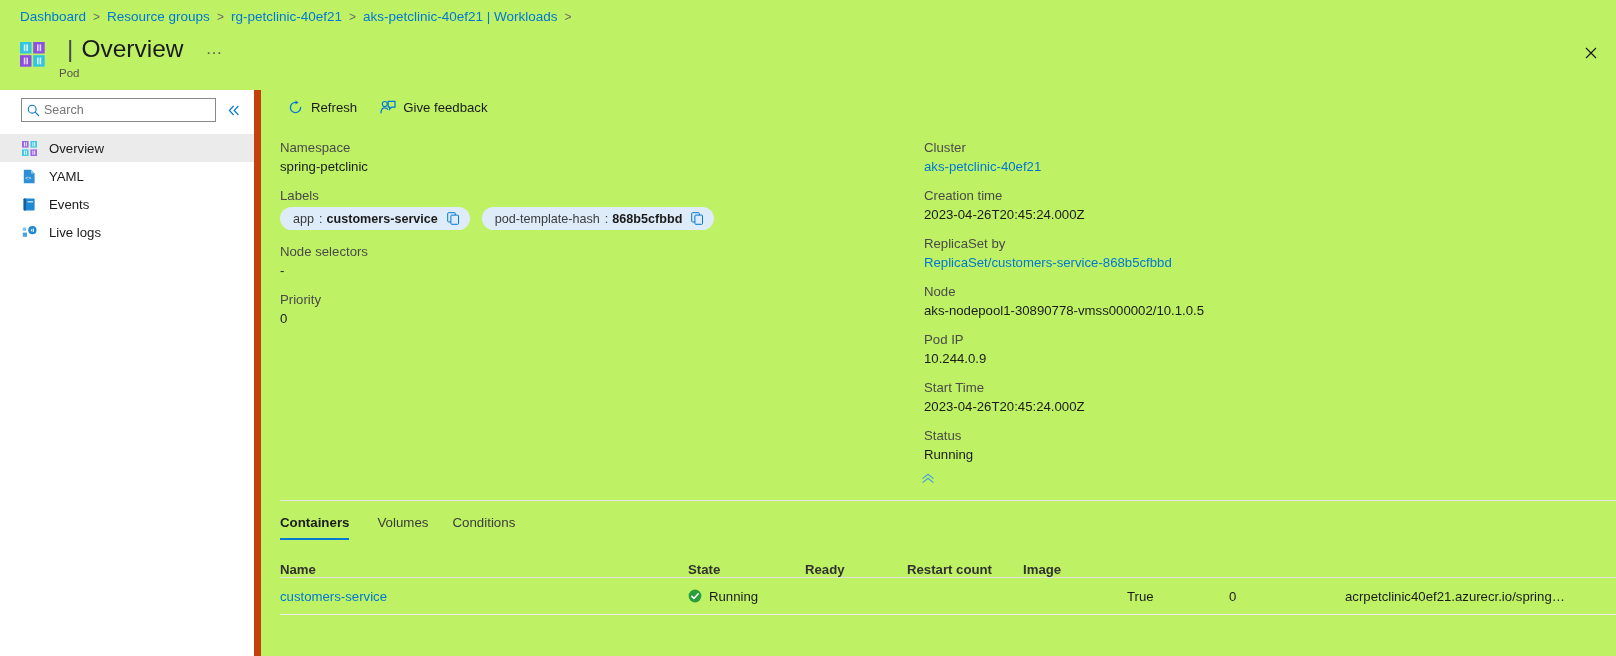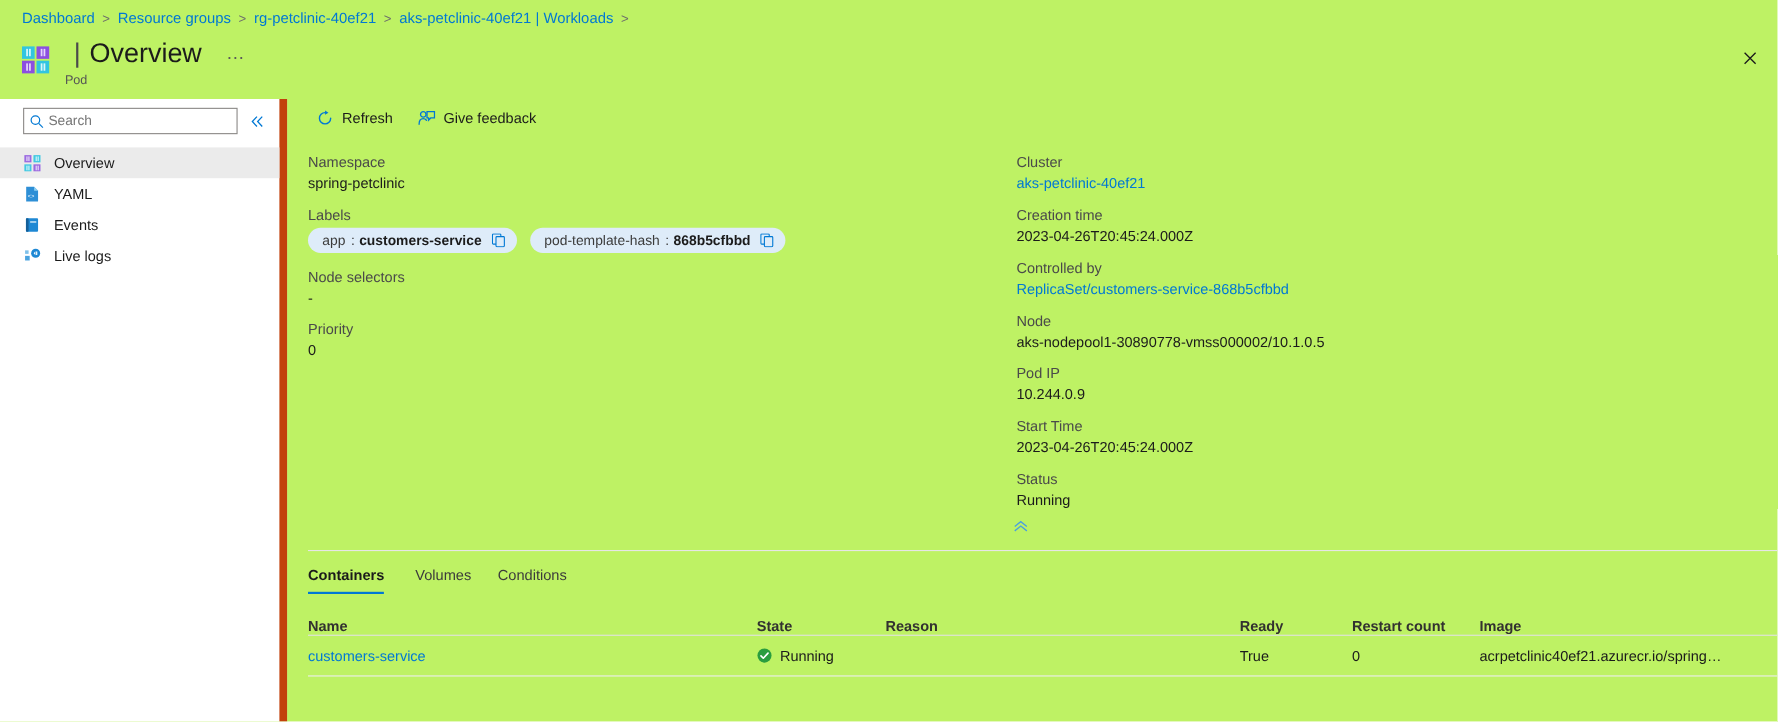--- a/index.html
+++ b/index.html
@@ -371,21 +371,21 @@
     <div class="p-value">0</div>
   </div>
 
   <div class="props-right">
     <div class="p-label">Cluster</div>
     <div class="p-value link">aks-petclinic-40ef21</div>
 
     <div class="p-label">Creation time</div>
     <div class="p-value">2023-04-26T20:45:24.000Z</div>
 
-    <div class="p-label">Controlled by</div>
+    <div class="p-label">ReplicaSet by</div>
     <div class="p-value link">ReplicaSet/customers-service-868b5cfbbd</div>
 
     <div class="p-label">Node</div>
     <div class="p-value">aks-nodepool1-30890778-vmss000002/10.1.0.5</div>
 
     <div class="p-label">Pod IP</div>
     <div class="p-value">10.244.0.9</div>
 
     <div class="p-label">Start Time</div>
     <div class="p-value">2023-04-26T20:45:24.000Z</div>
@@ -411,21 +411,20 @@
     </div>
     <div class="tab">
       <span>Conditions</span>
     </div>
   </div>
 
   <div class="tbl">
     <div class="tbl-head">
       <div class="c-name">Name</div>
       <div class="c-state">State</div>
-      <div class="c-reason">Reason</div>
       <div class="c-ready">Ready</div>
       <div class="c-restart">Restart count</div>
       <div class="c-image">Image</div>
     </div>
     <div class="tbl-row">
       <div class="c-name">
         <span class="cell-link">customers-service</span>
       </div>
       <div class="c-state">
         <span class="state-cell">

